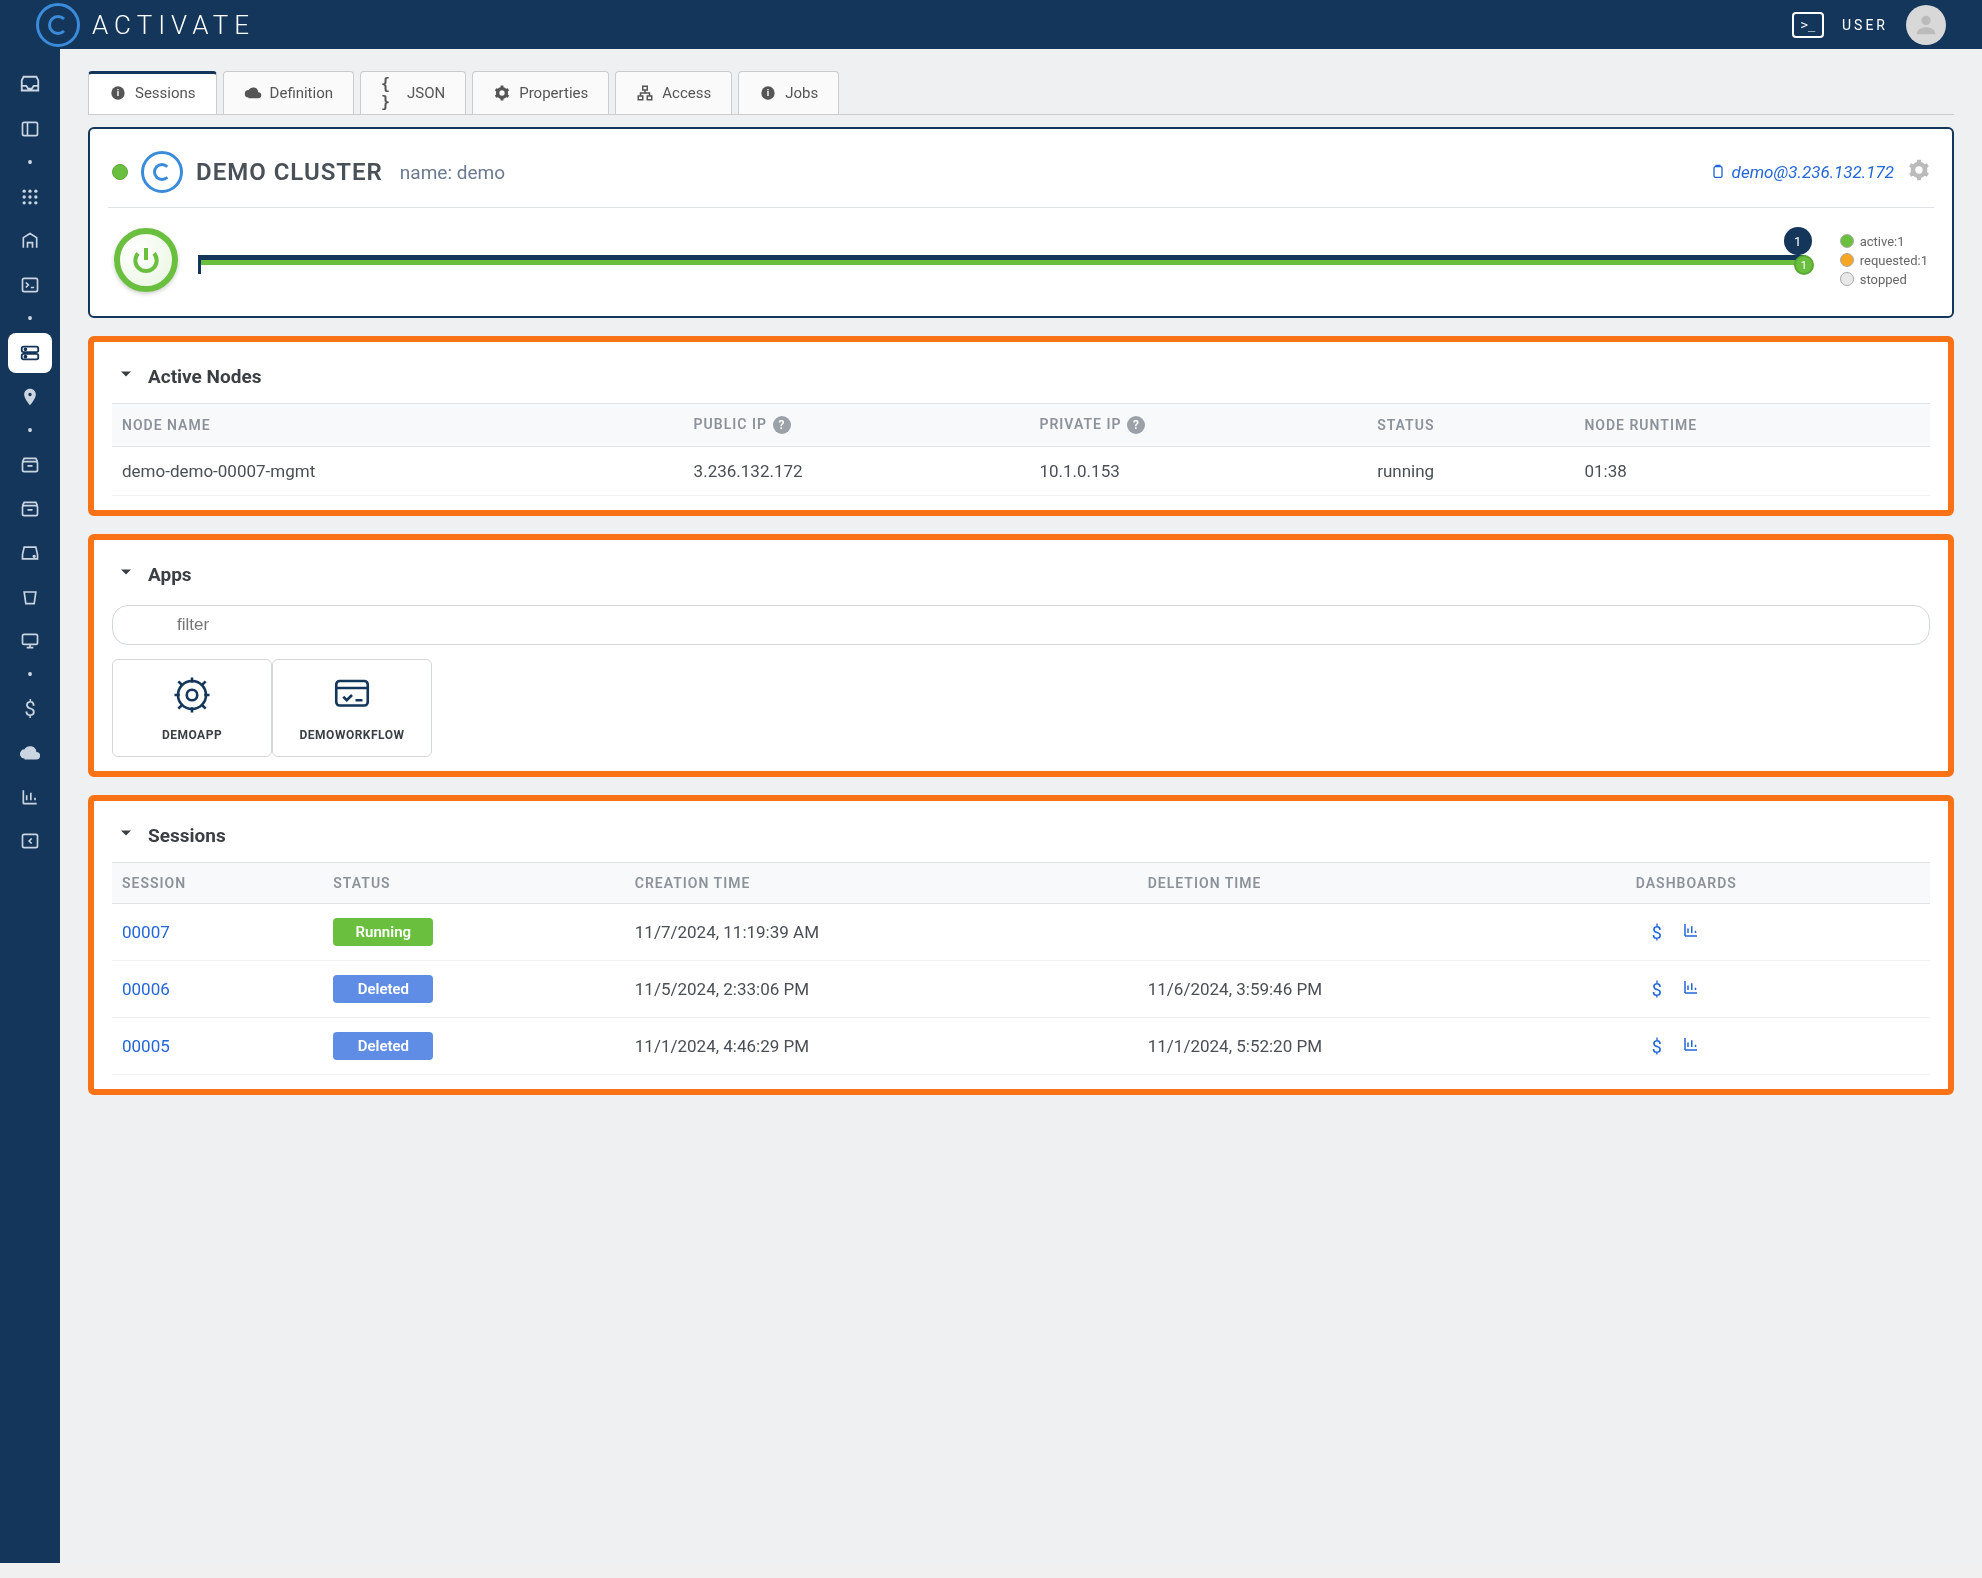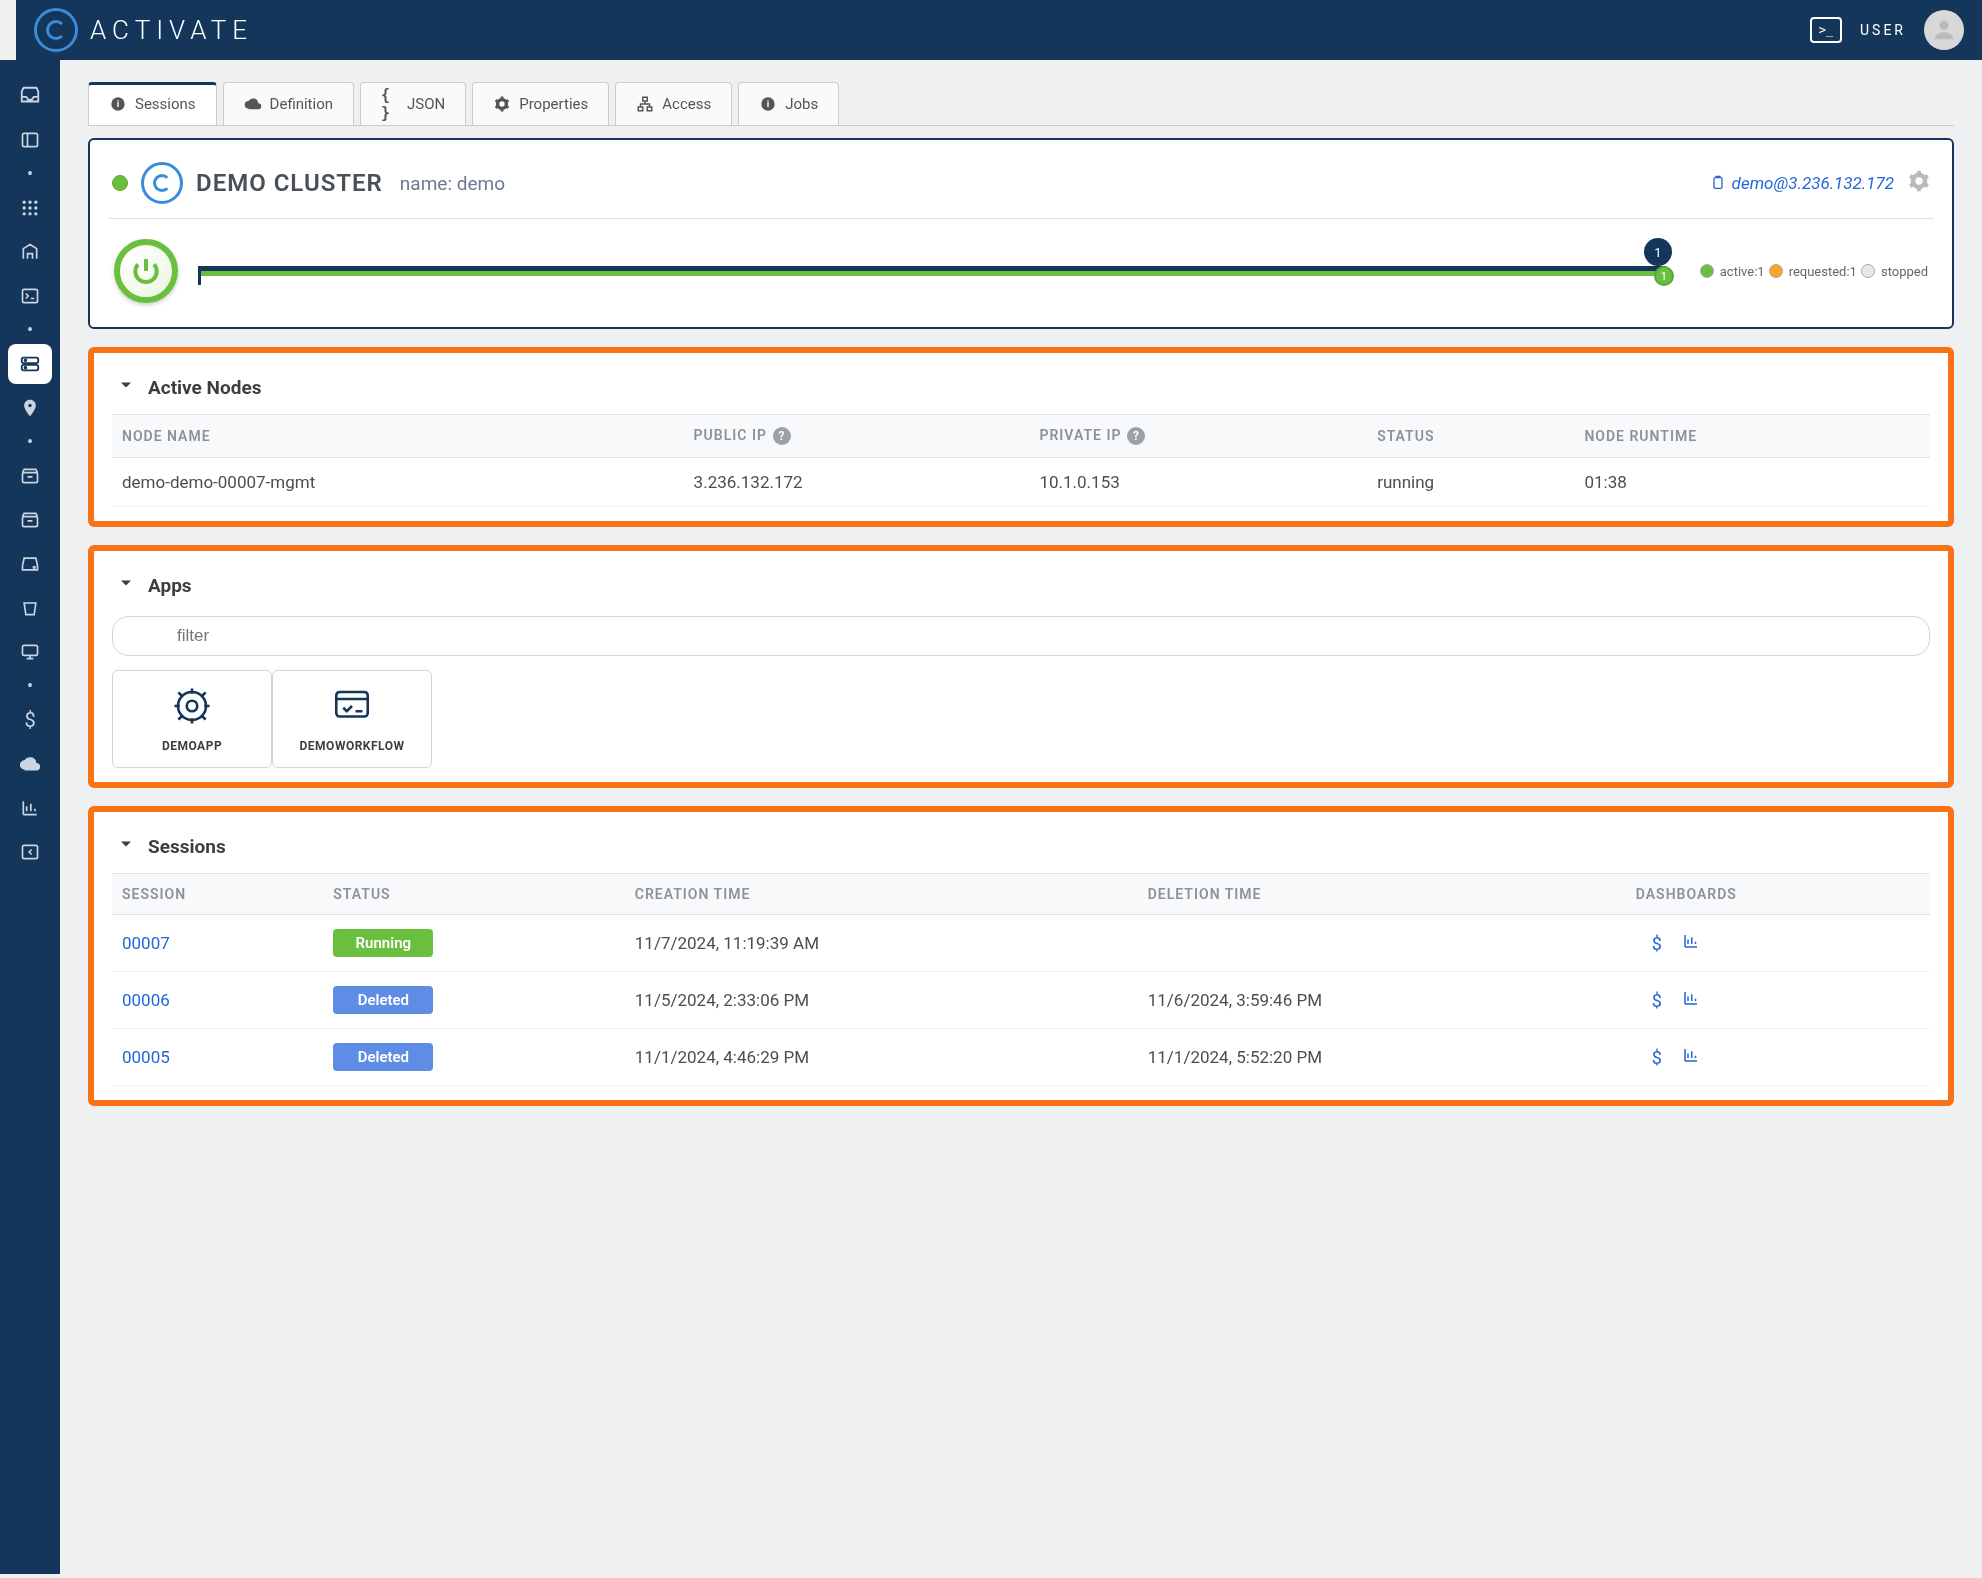--- a/index.html
+++ b/index.html
@@ -1,17 +1,17 @@
 <!DOCTYPE html>
 <html><head>
 <meta charset="utf-8">
 <style>
 * { box-sizing: border-box; margin: 0; padding: 0; }
 body { font-family: -apple-system, BlinkMacSystemFont, "Segoe UI", Roboto, "Helvetica Neue", Arial, sans-serif; background: #f0f0f0; color: #333; }
-.topbar { height: 60px; background: #14365a; display: flex; align-items: center; padding: 0 18px; justify-content: space-between; position: relative; z-index: 20; margin-left: 16px; }
+.topbar { height: 49px; background: #14365a; display: flex; align-items: center; padding: 0 36px; justify-content: space-between; position: relative; z-index: 20; }
 .logo-wrap { display: flex; align-items: center; gap: 12px; }
 .logo-ring { width: 44px; height: 44px; border-radius: 50%; border: 3px solid #3a8bd9; position: relative; display: flex; align-items: center; justify-content: center; }
 .logo-ring-inner { width: 20px; height: 20px; border: 3px solid #3a8bd9; border-radius: 50%; border-right-color: transparent; }
 .brand { color: #fff; font-size: 26px; font-weight: 300; letter-spacing: 6px; }
 .topbar-right { display: flex; align-items: center; gap: 18px; }
 .terminal-icon { width: 32px; height: 26px; border: 2px solid #fff; border-radius: 4px; display: flex; align-items: center; justify-content: center; color: #fff; font-size: 12px; font-family: monospace; }
 .user-label { color: #fff; letter-spacing: 3px; font-size: 14px; }
 .avatar { width: 40px; height: 40px; background: #d8d8d8; border-radius: 50%; display: flex; align-items: center; justify-content: center; }
 .avatar svg { width: 28px; height: 28px; }
 
@@ -45,21 +45,21 @@
 
 .power-row { display: flex; align-items: center; gap: 20px; padding: 20px 6px 10px; }
 .power-btn { width: 64px; height: 64px; border-radius: 50%; background: radial-gradient(circle at 30% 30%, #fff, #e8f5df); border: 6px solid #6bbf3f; display: flex; align-items: center; justify-content: center; cursor: pointer; box-shadow: 0 2px 4px rgba(0,0,0,0.2); }
 .power-btn svg { width: 32px; height: 32px; }
 .slider-wrap { flex: 1; position: relative; height: 40px; display: flex; align-items: center; }
 .slider-track { flex: 1; height: 10px; background: #14365a; border-bottom: 5px solid #6bbf3f; position: relative; }
 .slider-tick { position: absolute; left: 0; bottom: -14px; width: 3px; height: 18px; background: #14365a; }
 .slider-marker-top { position: absolute; right: -6px; top: -28px; width: 28px; height: 28px; background: #14365a; border-radius: 50%; color: #fff; display: flex; align-items: center; justify-content: center; font-size: 13px; }
 .slider-marker-top::after { content: ''; position: absolute; bottom: -6px; left: 50%; transform: translateX(-50%); border: 5px solid transparent; border-top-color: #14365a; }
 .slider-marker-bot { position: absolute; right: -8px; top: 0px; width: 20px; height: 20px; background: #6bbf3f; border: 2px solid #5aa833; border-radius: 50%; color: #fff; display: flex; align-items: center; justify-content: center; font-size: 11px; }
-.legend { display: flex; flex-direction: row; gap: 4px; font-size: 13px; color: #666; margin-left: 14px; }
+.legend { display: flex; flex-direction: column; gap: 4px; font-size: 13px; color: #666; margin-left: 14px; }
 .legend-item { display: flex; align-items: center; gap: 6px; }
 .legend-dot { width: 14px; height: 14px; border-radius: 50%; border: 1px solid #aaa; }
 
 .section-title { display: flex; align-items: center; gap: 12px; font-size: 19px; font-weight: 700; color: #3b3f44; padding: 8px 4px 14px; }
 .chevron { cursor: pointer; }
 
 table { width: 100%; border-collapse: collapse; }
 th { text-align: left; color: #8b929a; font-size: 14px; font-weight: 600; letter-spacing: 1px; padding: 12px 10px; background: #f8f9fa; border-top: 1px solid #e0e3e6; border-bottom: 1px solid #e0e3e6; }
 td { padding: 14px 10px; font-size: 17px; color: #4a4f55; border-bottom: 1px solid #f0f1f3; }
 .help-circle { display: inline-flex; width: 18px; height: 18px; background: #9aa1a9; color: #fff; border-radius: 50%; align-items: center; justify-content: center; font-size: 12px; margin-left: 6px; }

